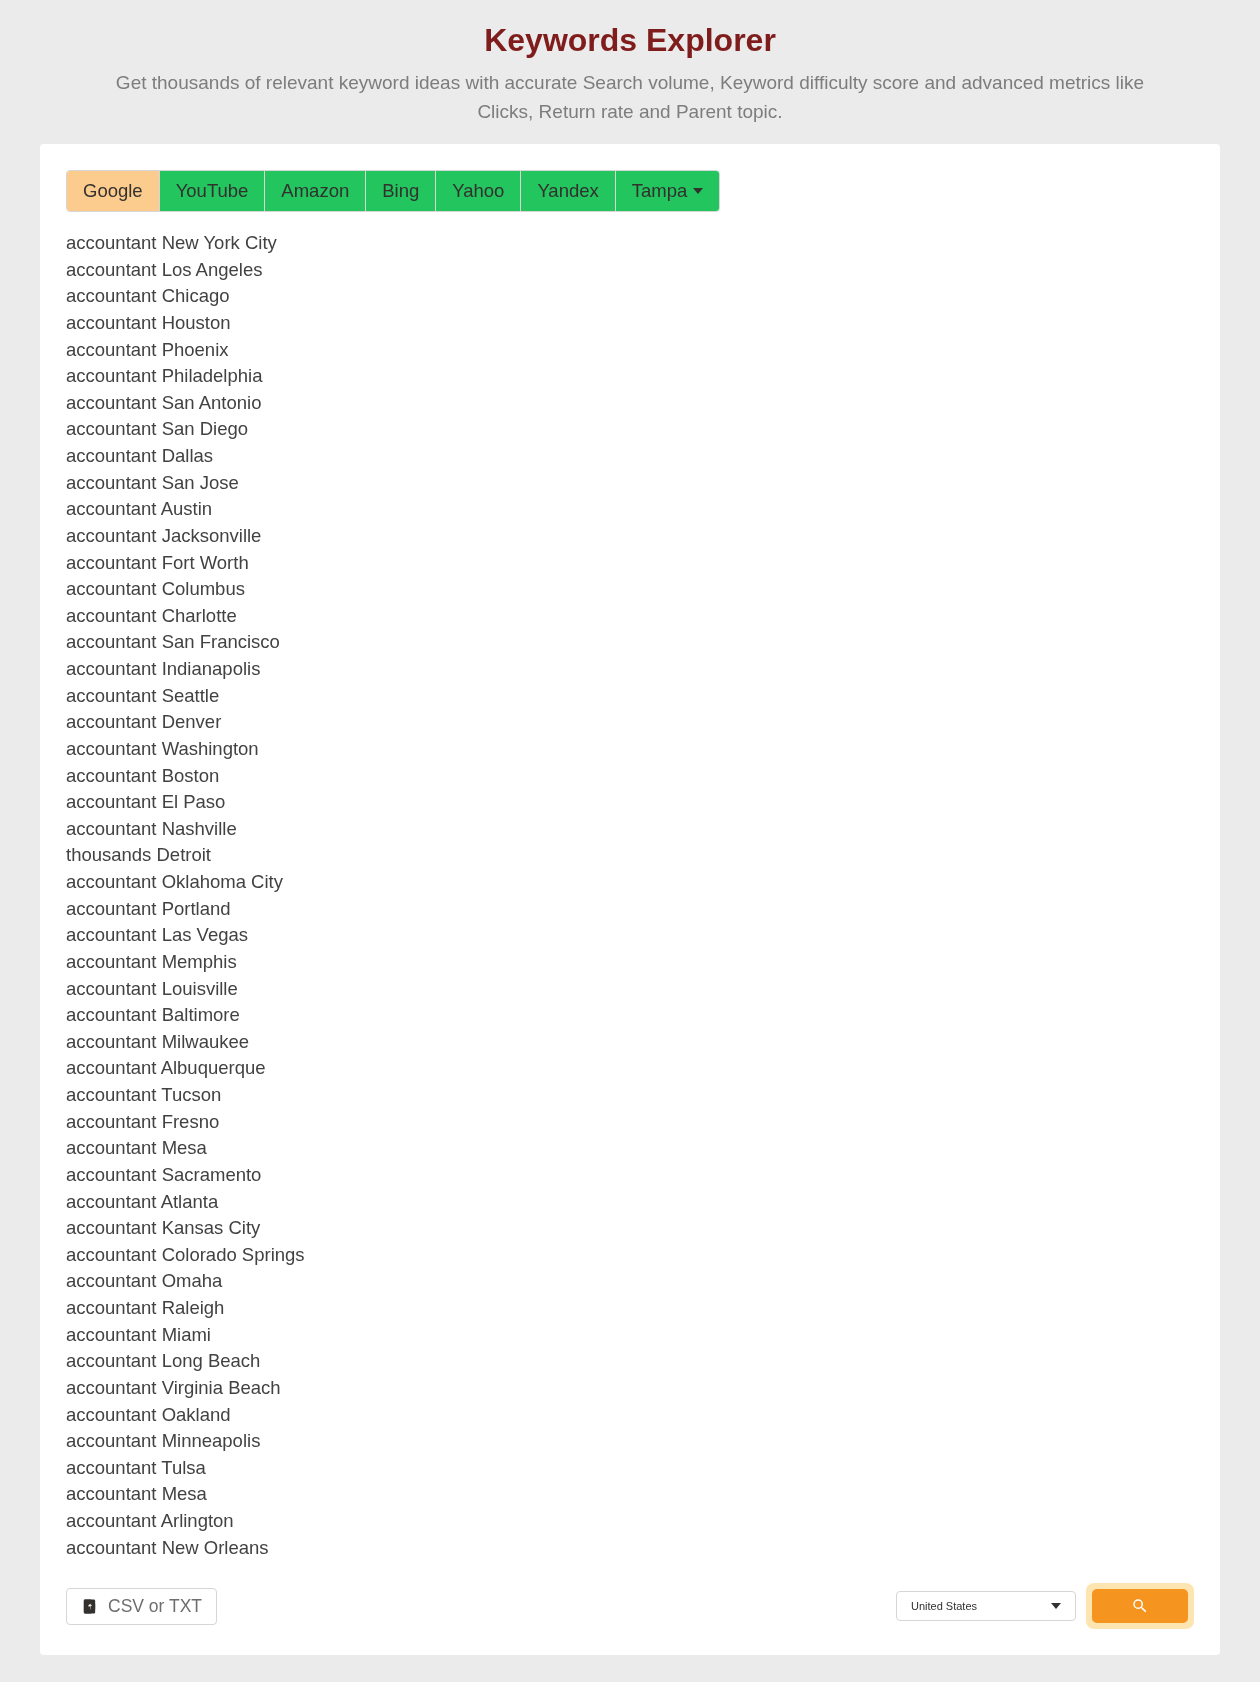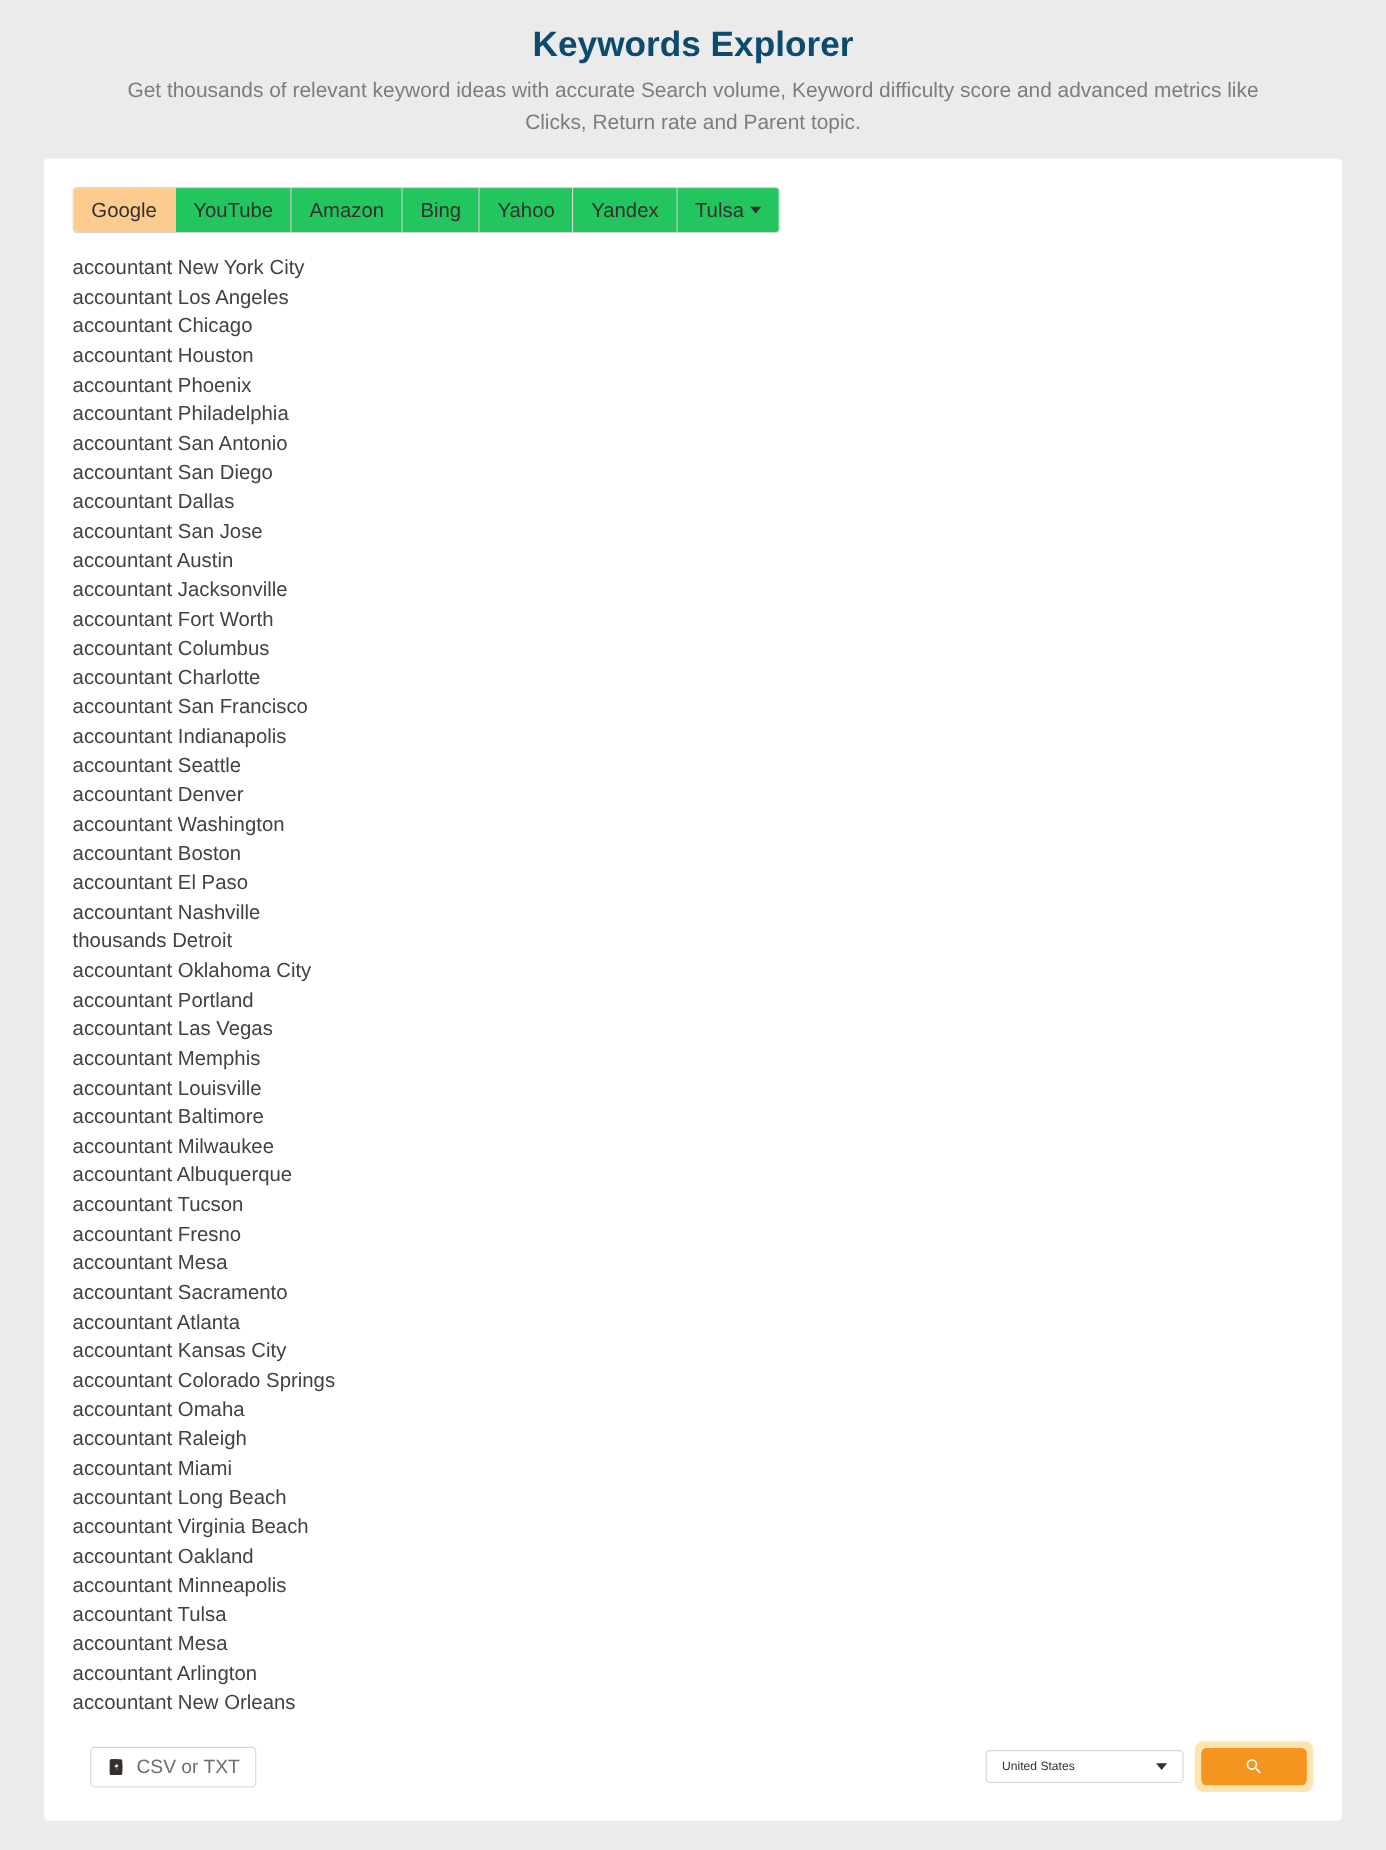--- a/index.html
+++ b/index.html
@@ -10,21 +10,21 @@
       margin: 0 auto;
       padding: 10px 0 20px 0;
     }
     .header {
       text-align: center;
       padding: 12px 100px 18px;
     }
     .header h1 {
       font-size: 32px;
       font-weight: 700;
-      color: #0c4a6e;
+      color: #7f1d1d;
       margin-bottom: 10px;
     }
     .header p {
       font-size: 19px;
       color: #7d7d7d;
       line-height: 1.5;
     }
     .card {
       background: #fff;
       margin: 0 40px;
@@ -77,21 +77,20 @@
       background: #fff;
       border: 1px solid #d6d6d6;
       border-radius: 4px;
       padding: 7px 14px;
       font-size: 17.5px;
       color: #6e6e6e;
       cursor: pointer;
       display: flex;
       align-items: center;
       gap: 10px;
-      margin-left: 16px;
     }
     .right-controls {
       display: flex;
       align-items: center;
       gap: 10px;
     }
     .country-select {
       background: #fff;
       border: 1px solid #d6d6d6;
       border-radius: 4px;
@@ -146,21 +145,21 @@
       <button class="tab">
         <span>Bing</span>
       </button>
       <button class="tab">
         <span>Yahoo</span>
       </button>
       <button class="tab">
         <span>Yandex</span>
       </button>
       <button class="tab">
-        <span>Tulsa</span>
+        <span>Tampa</span>
         <span class="caret-down"></span>
       </button>
     </div>
 
   <div class="keyword-area" id="kw-container">
       <span class="kw-line">accountant New York City</span>
       <span class="kw-line">accountant Los Angeles</span>
       <span class="kw-line">accountant Chicago</span>
       <span class="kw-line">accountant Houston</span>
       <span class="kw-line">accountant Phoenix</span>

